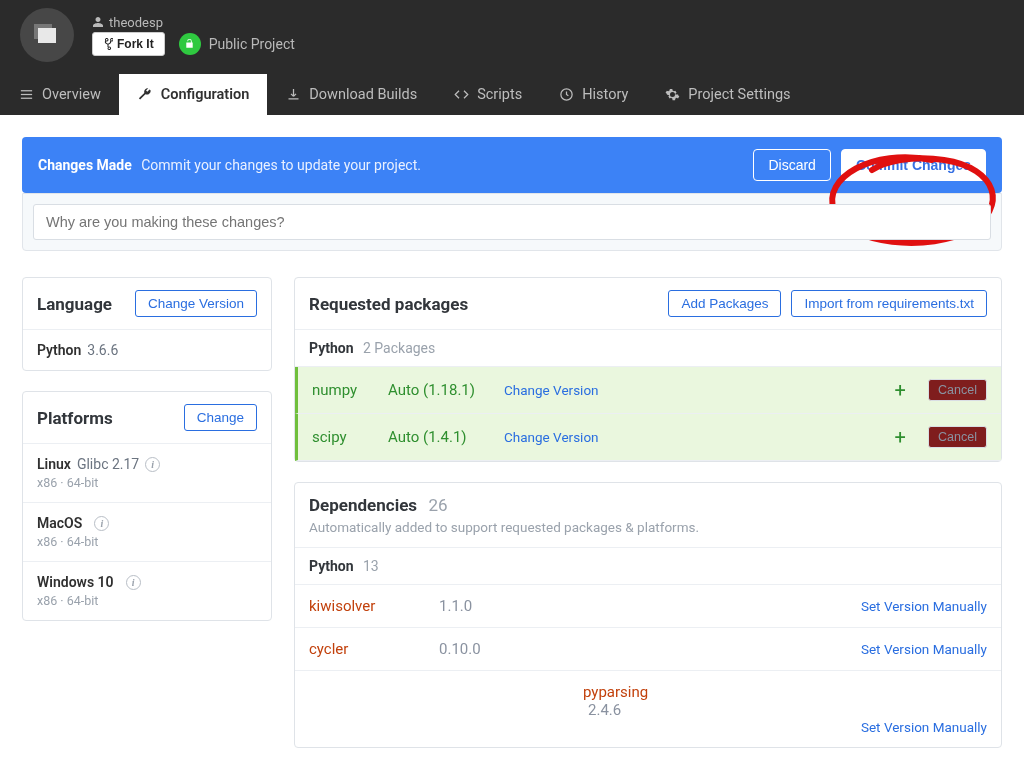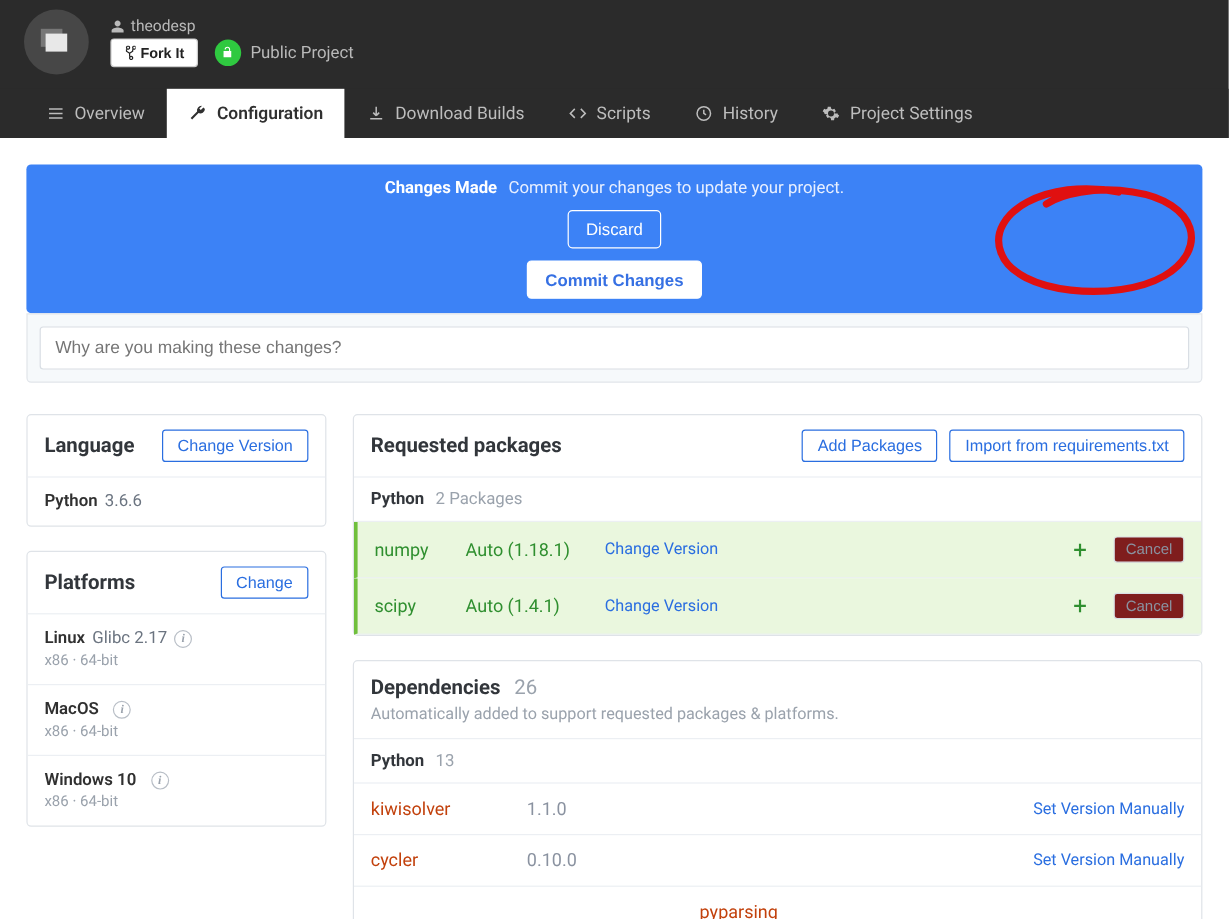--- a/index.html
+++ b/index.html
@@ -46,35 +46,35 @@
     background:#fff; color:#222;
     font-size:12px; font-weight:700;
     padding:4px 10px; border-radius:3px;
     display:flex; align-items:center; gap:4px; border:1px solid #ccc;
   }
   .public-badge {
     display:flex; align-items:center; gap:8px; color:#b9b9b9;
   }
   .public-dot { width:22px;height:22px;border-radius:50%;background:#2fc940; display:flex;align-items:center;justify-content:center; color:#fff;}
   
-  .tabs-row { display:flex; padding-left:20px; background:#2b2b2b; }
+  .tabs-row { display:flex; background:#2b2b2b; }
   .tab {
     display:flex; align-items:center; gap:8px;
     padding:12px 18px; color:#bdbdbd; font-size:14.5px;
     cursor:pointer;
   }
   .tab.active { background:#fff; color:#303030; font-weight:600; }
   .tab .ico { width:16px;height:16px; display:inline-flex; align-items:center; justify-content:center;}
   
   .content { padding: 22px; }
   .banner {
     background:#3c82f6; color:#fff;
     border-radius:4px;
     padding:12px 16px;
-    display:flex; align-items:center; gap:10px;flex-direction:column;
+    display:flex; align-items:center; gap:10px;
   }
   .banner .msg { flex:1; }
   .banner .msg b { font-weight:700; margin-right:6px;}
   .banner .msg span { color:#e9f0ff; }
   .btn {
     padding:7px 14px; border-radius:4px; font-size:14px;
     border:1px solid transparent; cursor:pointer; white-space:nowrap;
     background:#fff;
   }
   .btn-outline-white { background:transparent; color:#fff; border-color:#fff; }

